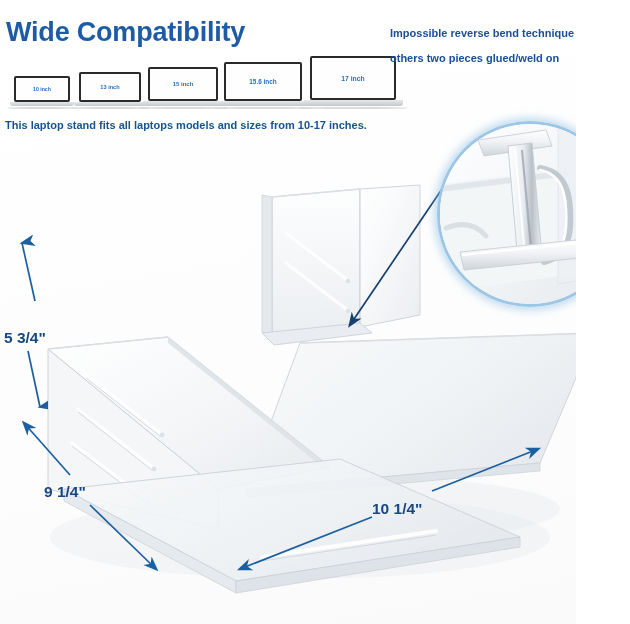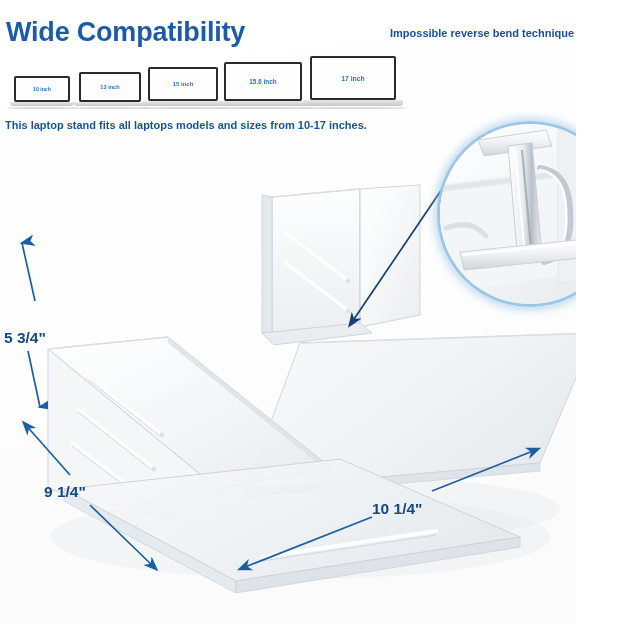--- a/index.html
+++ b/index.html
@@ -151,20 +151,21 @@
       <div class="lt-base" style="width:99px; height:6px; margin-left:-6.5px;"></div>
       <div class="lt-shadow" style="width:109px; margin-left:-11.5px;"></div>
     </div>
 
   </div>
 
   <div class="subtitle">This laptop stand fits all laptops models and sizes from 10-17 inches.</div>
 
   <div class="vs-block">
     <div>Impossible reverse bend technique</div>
+    <div>others two pieces glued/weld on</div>
   </div>
 
   <div class="product">
     <svg width="630" height="460" viewBox="0 0 630 460">
       <defs>
         <linearGradient id="gA" x1="0" y1="0" x2="1" y2="1">
           <stop offset="0%" stop-color="#ffffff" stop-opacity="0.99"></stop>
           <stop offset="55%" stop-color="#f3f5f7" stop-opacity="0.96"></stop>
           <stop offset="100%" stop-color="#e7eaee" stop-opacity="0.95"></stop>
         </linearGradient>

